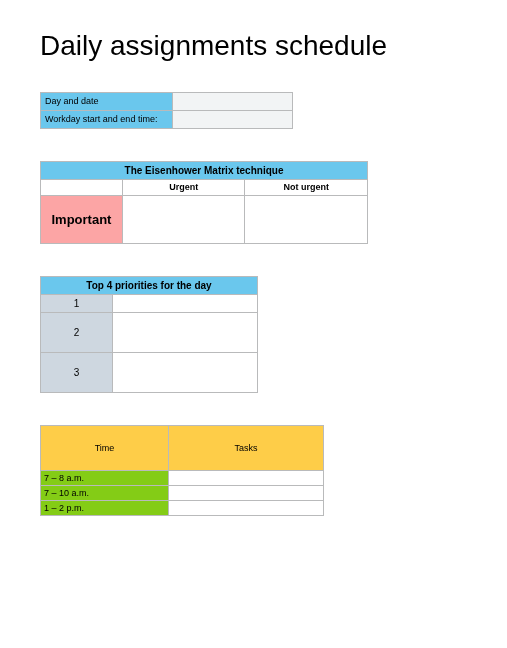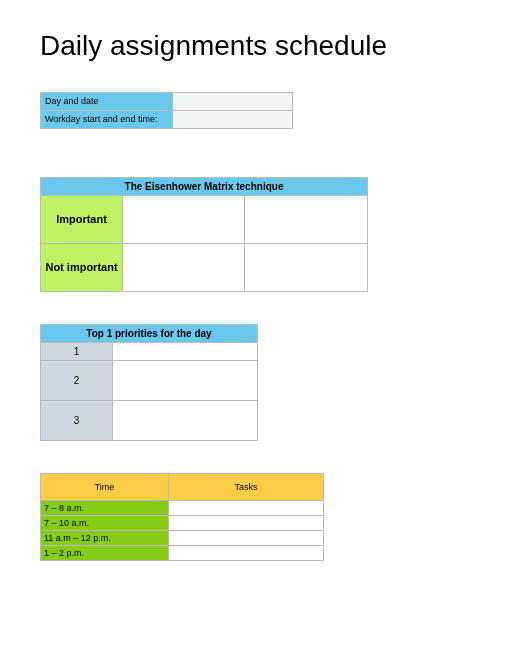--- a/index.html
+++ b/index.html
@@ -38,21 +38,21 @@
     line-height: 1.2;
   }
   .tbl-basic .value-cell {
     background: #f2f4f5;
     width: 125px;
   }
 
   
   .tbl-matrix {
     width: 328px;
-    margin-top: 48px;
+    margin-top: 32px;
     font-size: 9px;
   }
   .tbl-matrix td, .tbl-matrix th {
     border: 1px solid #b9babb;
   }
   .tbl-matrix .hdr-full {
     background: #6ac7ed;
     text-align: center;
     font-weight: 700;
     font-size: 10px;
@@ -66,24 +66,24 @@
   }
   .tbl-matrix .col-hdr {
     background: #ffffff;
     text-align: center;
     font-weight: 700;
     font-size: 9px;
     padding: 2px 0;
     width: 123px;
   }
   .tbl-matrix .row-hdr {
-    background: #bef264;
-    text-align: center;
-    font-weight: 700;
-    font-size: 11px;
+    background: #fca5a5;
+    text-align: center;
+    font-weight: 700;
+    font-size: 13px;
     height: 48px;
     width: 82px;
   }
   .tbl-matrix .quad {
     background: #ffffff;
     height: 48px;
   }
 
   
   .tbl-priorities {
@@ -119,21 +119,21 @@
     margin-top: 32px;
     font-size: 9px;
   }
   .tbl-time td, .tbl-time th {
     border: 1px solid #b9babb;
   }
   .tbl-time .hdr {
     background: #fecd48;
     text-align: center;
     font-size: 9px;
-    padding: 8px 0;
+    padding: 17px 0;
   }
   .tbl-time .time-cell {
     width: 128px;
     padding: 2px 3px;
     font-size: 9px;
     background: #84cc16;
   }
   .tbl-time .task-cell {
     background: #ffffff;
   }
@@ -155,36 +155,36 @@
   </tr>
 </tbody>
   </table>
 
 <table class="tbl-matrix">
   <tbody>
       <tr>
     <td class="hdr-full" colspan="3">The Eisenhower Matrix technique</td>
   </tr>
   <tr>
+    <td class="corner"></td>
+    <td class="col-hdr">Urgent</td>
+    <td class="col-hdr">Not urgent</td>
+  </tr>
+  <tr>
     <td class="row-hdr">Important</td>
     <td class="quad"></td>
     <td class="quad"></td>
   </tr>
-  <tr>
-    <td class="row-hdr">Not important</td>
-    <td class="quad"></td>
-    <td class="quad"></td>
-  </tr>
 </tbody>
   </table>
 
 <table class="tbl-priorities">
   <tbody>
       <tr>
-    <td class="hdr" colspan="2">Top 1 priorities for the day</td>
+    <td class="hdr" colspan="2">Top 4 priorities for the day</td>
   </tr>
   <tr>
     <td class="num first">1</td>
     <td class="val"></td>
   </tr>
   <tr>
     <td class="num">2</td>
     <td class="val"></td>
   </tr>
   <tr>
@@ -202,21 +202,17 @@
   </tr>
   <tr>
     <td class="time-cell">7 – 8 a.m.</td>
     <td class="task-cell"></td>
   </tr>
   <tr>
     <td class="time-cell">7 – 10 a.m.</td>
     <td class="task-cell"></td>
   </tr>
   <tr>
-    <td class="time-cell">11 a.m – 12 p.m.</td>
-    <td class="task-cell"></td>
-  </tr>
-  <tr>
     <td class="time-cell">1 – 2 p.m.</td>
     <td class="task-cell"></td>
   </tr>
 </tbody>
   </table>
 
 </body></html>

